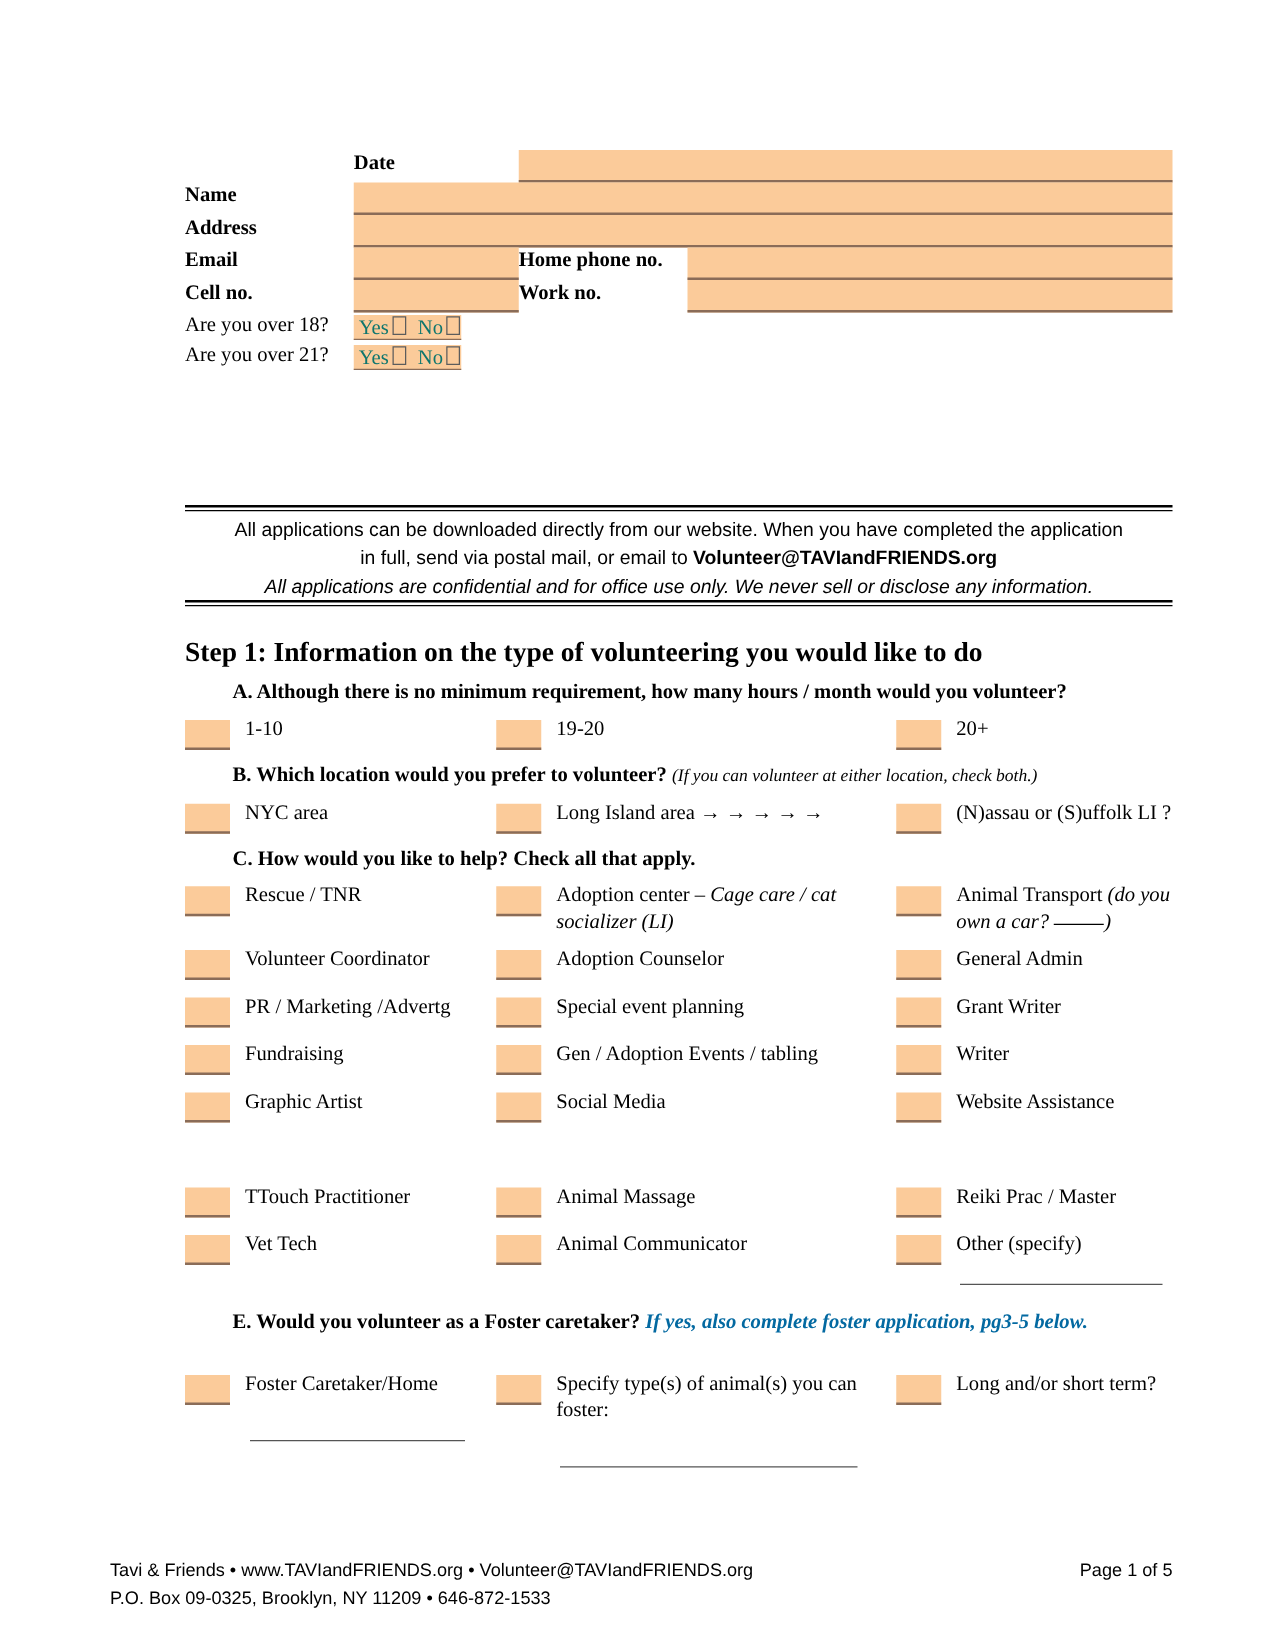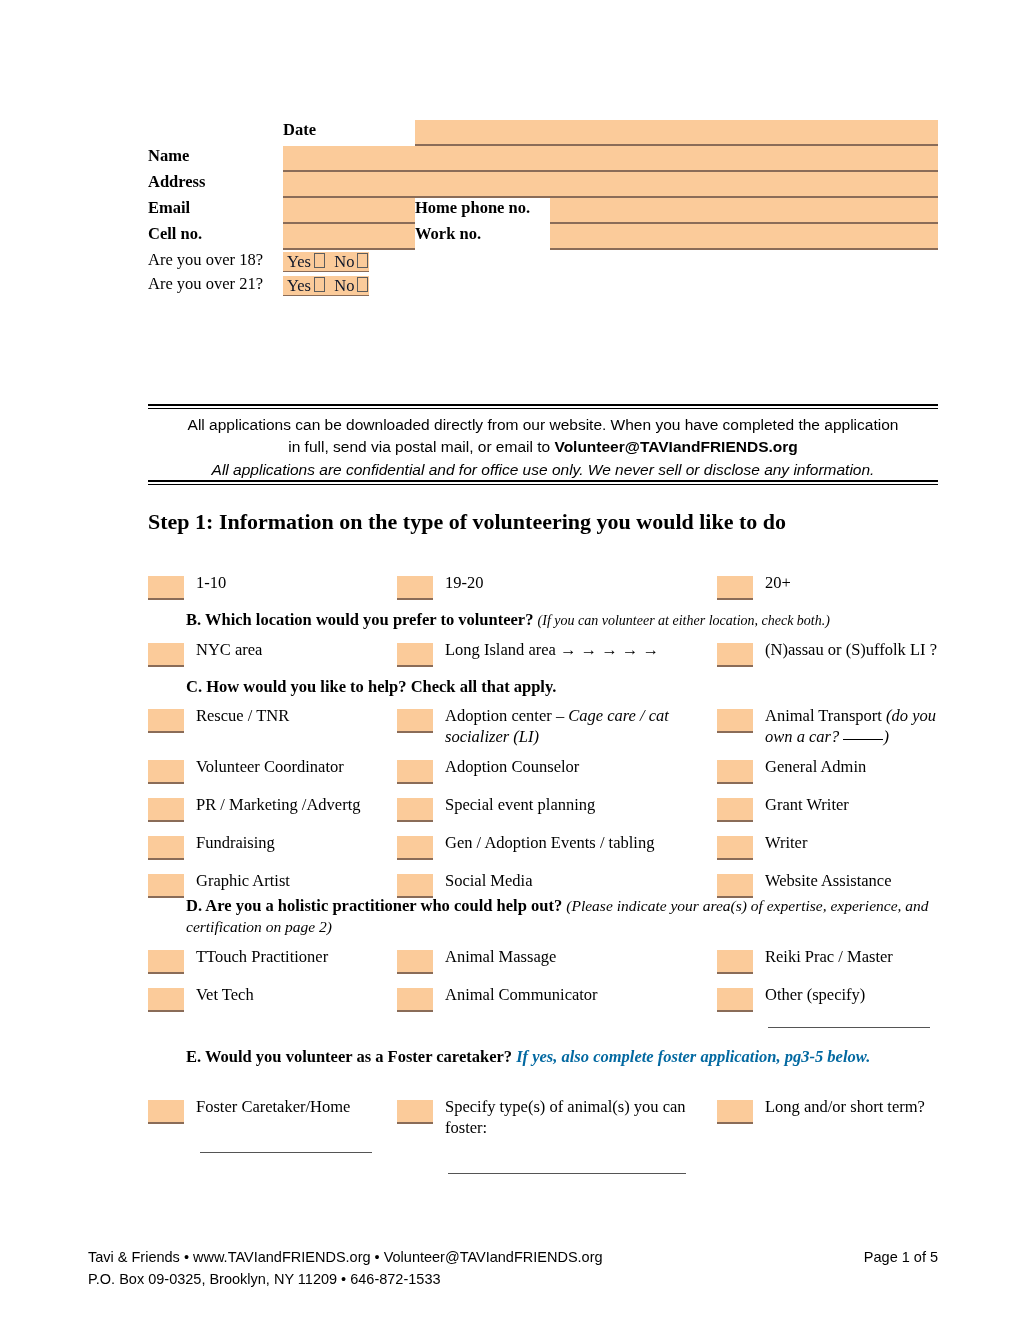--- a/index.html
+++ b/index.html
@@ -63,21 +63,21 @@
   }
   .fld-cell { padding-top: 3px; padding-bottom: 7px; }
   .fld-yesno {
     background: #fbcb9a;
     border-bottom: 1px solid #8a6c58;
     height: 24px;
     line-height: 24px;
     padding-left: 4px;
     font-size: 16.5px;
     white-space: nowrap;
-    color: #0f172a;
+    color: #0f766e;
   }
   .emptybox {
     display: inline-block;
     width: 9px;
     height: 13px;
     border: 1px solid #5c5c5c;
     vertical-align: -1px;
     margin: 0 1px 0 3px;
     background: transparent;
   }
@@ -294,20 +294,24 @@
   <div class="instructions">
     <div class="l1">All applications can be downloaded directly from our website.  When you have completed the application</div>
     <div class="l2"><span>in full, send via postal mail, or email to </span><b>Volunteer@TAVIandFRIENDS.org</b></div>
     <div class="l3">All applications are confidential and for office use only. We never sell or disclose any information.</div>
   </div>
 
   <div class="rule-double" style="top:480px;"></div>
 
   <div class="step-head">Step 1:  Information on the type of volunteering you would like to do</div>
 
+  <div class="qhead" style="top:542px;">
+    <span class="qletter">A.</span>
+    <span>Although there is no minimum requirement, how many hours / month would you volunteer?</span>
+  </div>
   <div class="optgrid" style="top:573px;">
     <div class="optrow">
       <div class="optcell c1">
         <span class="cbox"></span>
         <span class="optlabel">1-10</span>
       </div>
       <div class="optcell c2">
         <span class="cbox"></span>
         <span class="optlabel">19-20</span>
       </div>
@@ -415,25 +419,20 @@
         <span class="cbox"></span>
         <span class="optlabel">Social Media</span>
       </div>
       <div class="optcell c3">
         <span class="cbox"></span>
         <span class="optlabel">Website Assistance</span>
       </div>
     </div>
   </div>
 
-  <div class="qhead" style="top:895px;">
-    <span class="qletter">D.</span>
-    <span>Are you a holistic practitioner who could help out?</span>
-    <span class="hint-lg">(Please indicate your area(s) of expertise, experience, and certification on page 2)</span>
-  </div>
   <div class="optgrid" style="top:947px;">
     <div class="optrow" style="margin-bottom:11px;">
       <div class="optcell c1">
         <span class="cbox"></span>
         <span class="optlabel">TTouch Practitioner</span>
       </div>
       <div class="optcell c2">
         <span class="cbox"></span>
         <span class="optlabel">Animal Massage</span>
       </div>

